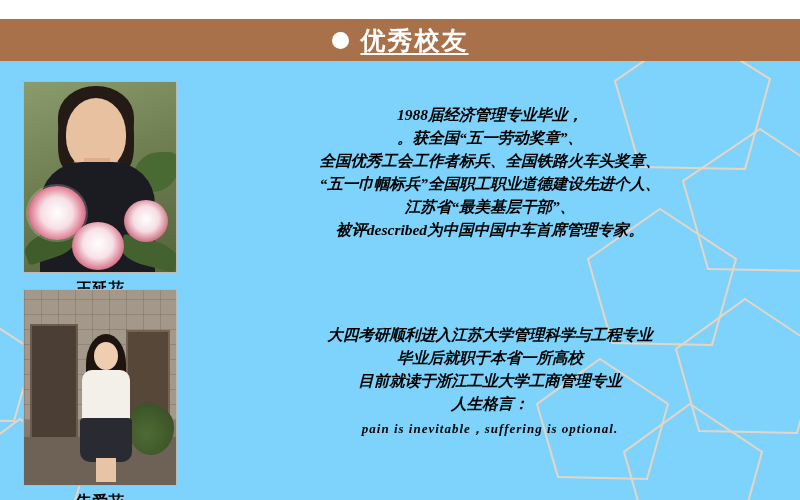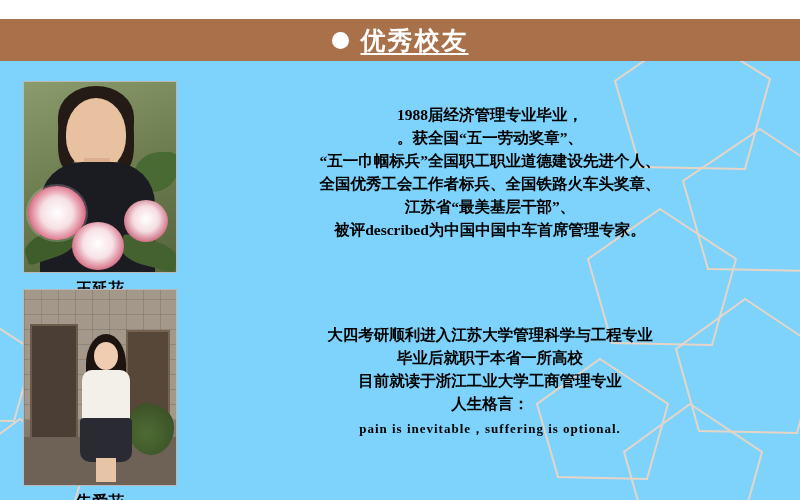--- a/index.html
+++ b/index.html
@@ -119,20 +119,21 @@
   .text-block.second {
     padding-top: 34px;
   }
   .text-line {
     font-size: 15.5px;
     font-weight: bold;
     color: #000000;
     line-height: 23px;
     font-family: "Liberation Serif", serif;
     white-space: nowrap;
+    font-style: italic;
   }
   .text-line.mono {
     font-family: "Liberation Serif", serif;
     letter-spacing: 1px;
     font-size: 13px;
     padding-top: 2px;
   }
 
   
   .p1-bg {
@@ -319,22 +320,22 @@
           <div class="p1-leaf-b"></div>
           <div class="p1-flower-a"></div>
           <div class="p1-flower-c"></div>
           <div class="p1-flower-b"></div>
         </div>
         <div class="name">王延花</div>
       </div>
       <div class="text-block">
         <div class="text-line">1988届经济管理专业毕业，</div>
         <div class="text-line">。获全国“五一劳动奖章”、</div>
+        <div class="text-line">全国优秀工会工作者标兵、全国铁路火车头奖章、</div>
         <div class="text-line">“五一巾帼标兵”全国职工职业道德建设先进个人、</div>
-        <div class="text-line">全国优秀工会工作者标兵、全国铁路火车头奖章、</div>
         <div class="text-line">江苏省“最美基层干部”、</div>
         <div class="text-line">被评described为中国中国中车首席管理专家。</div>
       </div>
     </div>
 
     <div class="entry entry-2">
       <div class="photo-block">
         <div class="photo second">
           <div class="p2-bg"></div>
           <div class="p2-wall"></div>

